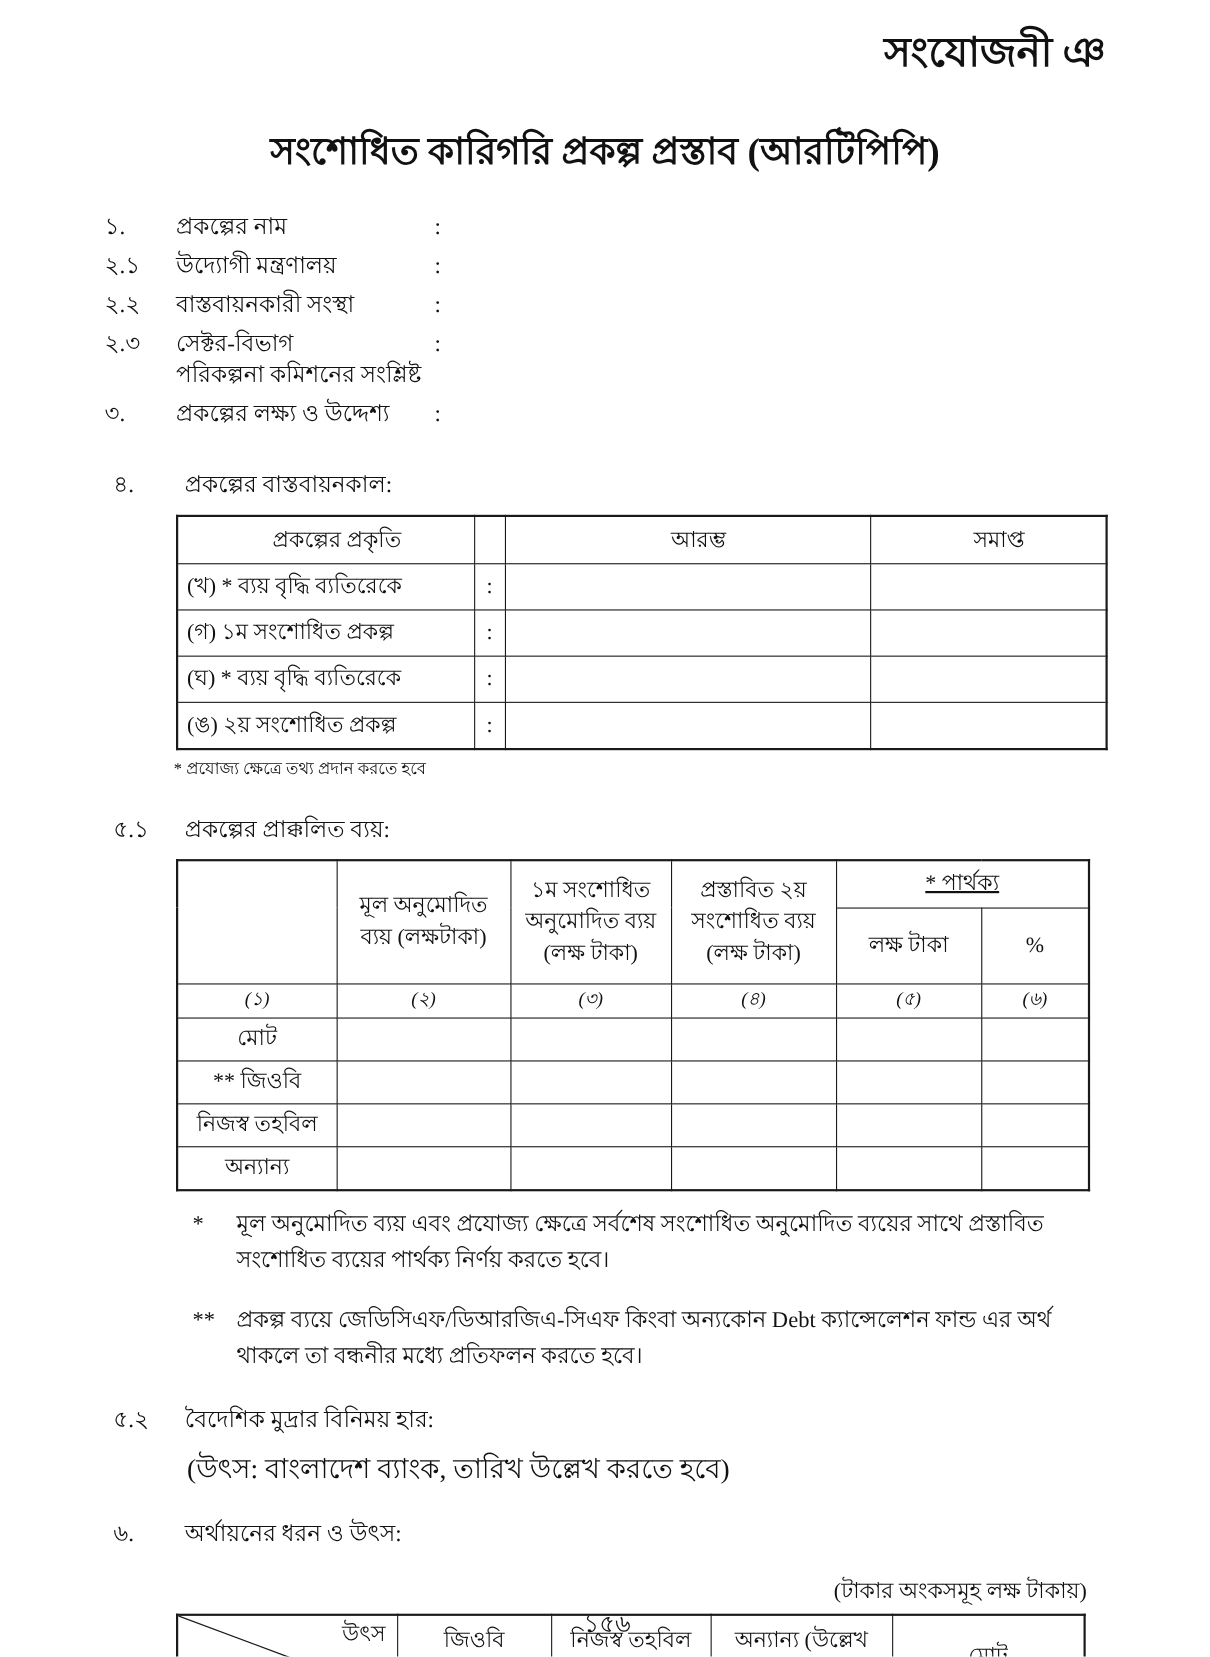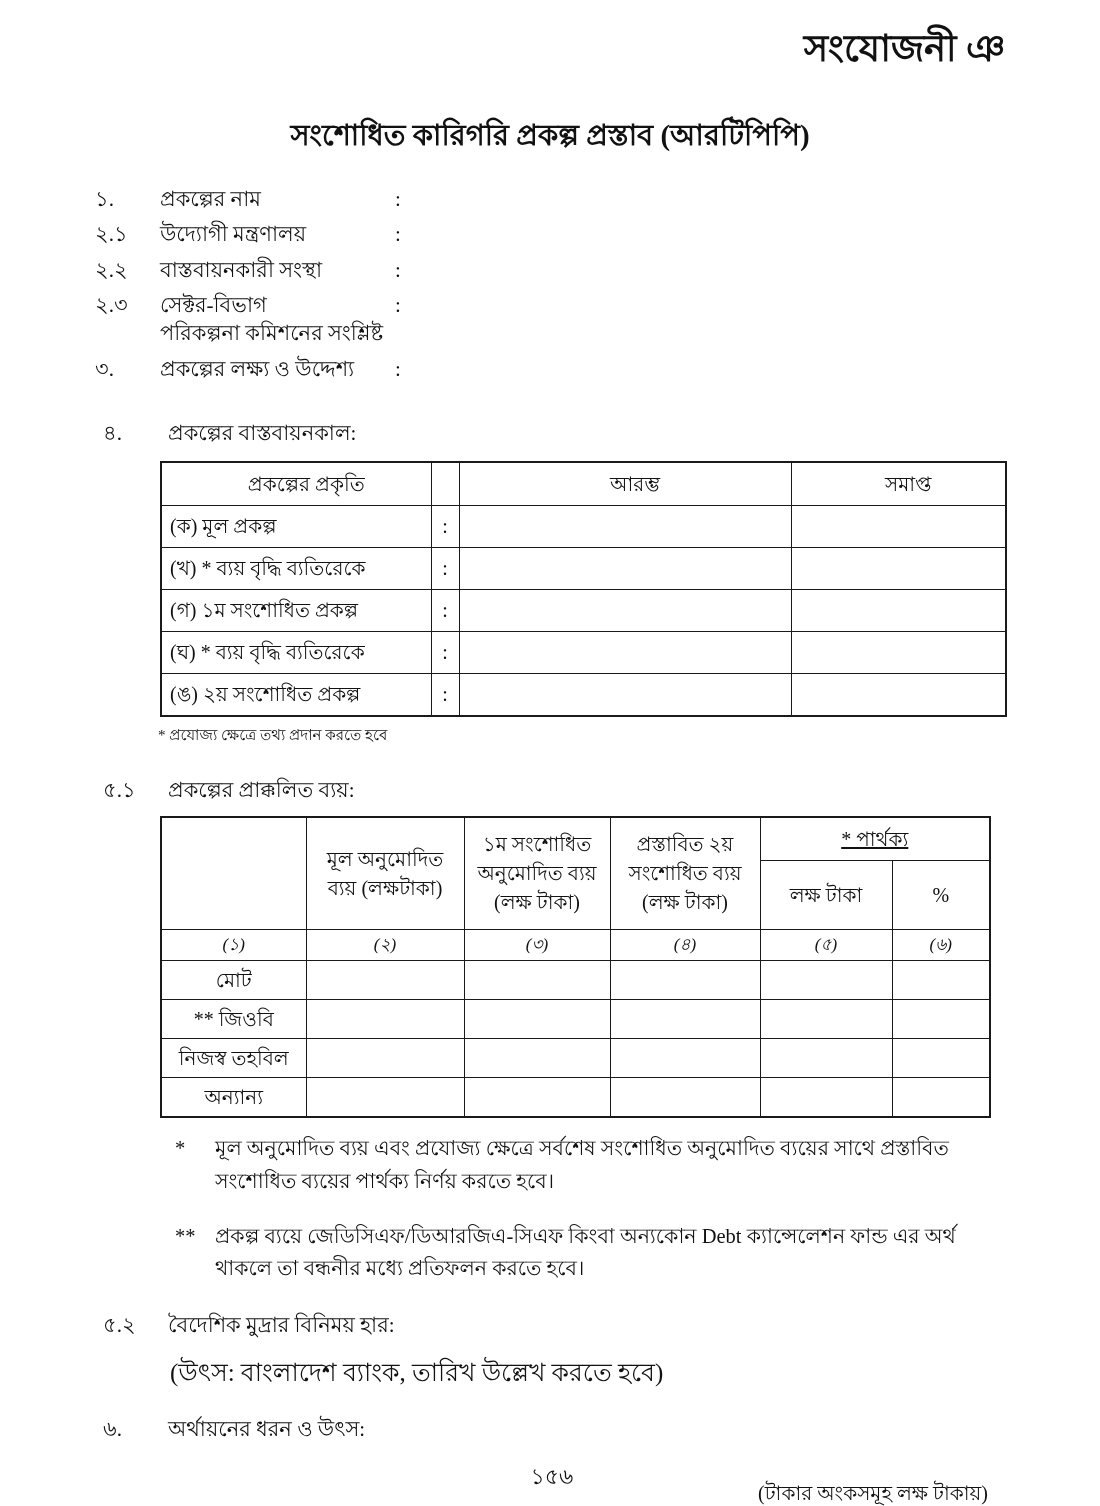--- a/index.html
+++ b/index.html
@@ -6,21 +6,21 @@
   body{
     width:1100px;height:1506px;position:relative;
     font-family:"Liberation Serif","DejaVu Sans",serif;
     color:#111;font-size:21px;line-height:1.35;
   }
   .annexure{
     padding-top:24px;padding-right:95px;text-align:right;
     font-size:37px;font-weight:bold;
   }
   .doc-title{
-    margin-top:42px;text-align:center;font-size:29px;font-weight:bold;
+    margin-top:42px;text-align:center;font-size:34px;font-weight:bold;
   }
   .items{margin-top:30px;margin-left:95px;}
   .item-row{
     display:grid;grid-template-columns:65px 235px 20px;
     align-items:start;margin-bottom:7px;font-size:21px;
   }
   .sec-head{
     display:grid;grid-template-columns:65px auto;align-items:start;
     margin-left:103px;font-size:21px;
   }
@@ -38,21 +38,21 @@
   .nums td{font-style:italic;font-size:17px;text-align:center;height:28px;padding:1px 4px;}
   .t2 td.body-cell{height:34px;}
   .t2 td.hdr-cell{text-align:center;line-height:1.45;padding:4px 6px;}
   .t3 td.hdr-cell{text-align:center;line-height:1.45;padding:4px 6px;height:66px;}
   .footnote1{margin-left:158px;margin-top:8px;font-size:15px;}
   .fn-block{
     display:grid;grid-template-columns:40px 790px;align-items:start;
     margin-left:175px;font-size:20.5px;line-height:1.6;margin-top:14px;
   }
   .sec52-sub{margin-left:170px;font-size:25px;margin-top:16px;}
-  .money-note{text-align:right;padding-right:112px;font-size:20px;margin-top:36px;}
+  .money-note{text-align:right;padding-right:112px;font-size:20px;margin-top:26px;}
   .diag-cell{position:relative;padding:0;height:66px;}
   .diag-svg{position:absolute;left:0;top:0;width:100%;height:100%;}
   .corner-top{position:absolute;top:4px;right:10px;font-size:20px;}
   .page-num{position:absolute;left:4px;right:0;bottom:14px;text-align:center;font-size:22px;}
 </style>
 </head>
 <body>
 
 <div class="annexure">সংযোজনী ঞ</div>
 
@@ -100,26 +100,20 @@
       <col style="width:28px">
       <col style="width:332px">
       <col style="width:215px">
     </colgroup>
   <tbody>
       <tr class="hdr">
     <td class="c">প্রকল্পের প্রকৃতি</td>
     <td></td>
     <td class="c">আরম্ভ</td>
     <td class="c">সমাপ্ত</td>
-  </tr>
-  <tr>
-    <td>(ক) মূল প্রকল্প</td>
-    <td class="c">:</td>
-    <td></td>
-    <td></td>
   </tr>
   <tr>
     <td>(খ) * ব্যয় বৃদ্ধি ব্যতিরেকে</td>
     <td class="c">:</td>
     <td></td>
     <td></td>
   </tr>
   <tr>
     <td>(গ) ১ম সংশোধিত প্রকল্প</td>
     <td class="c">:</td>

